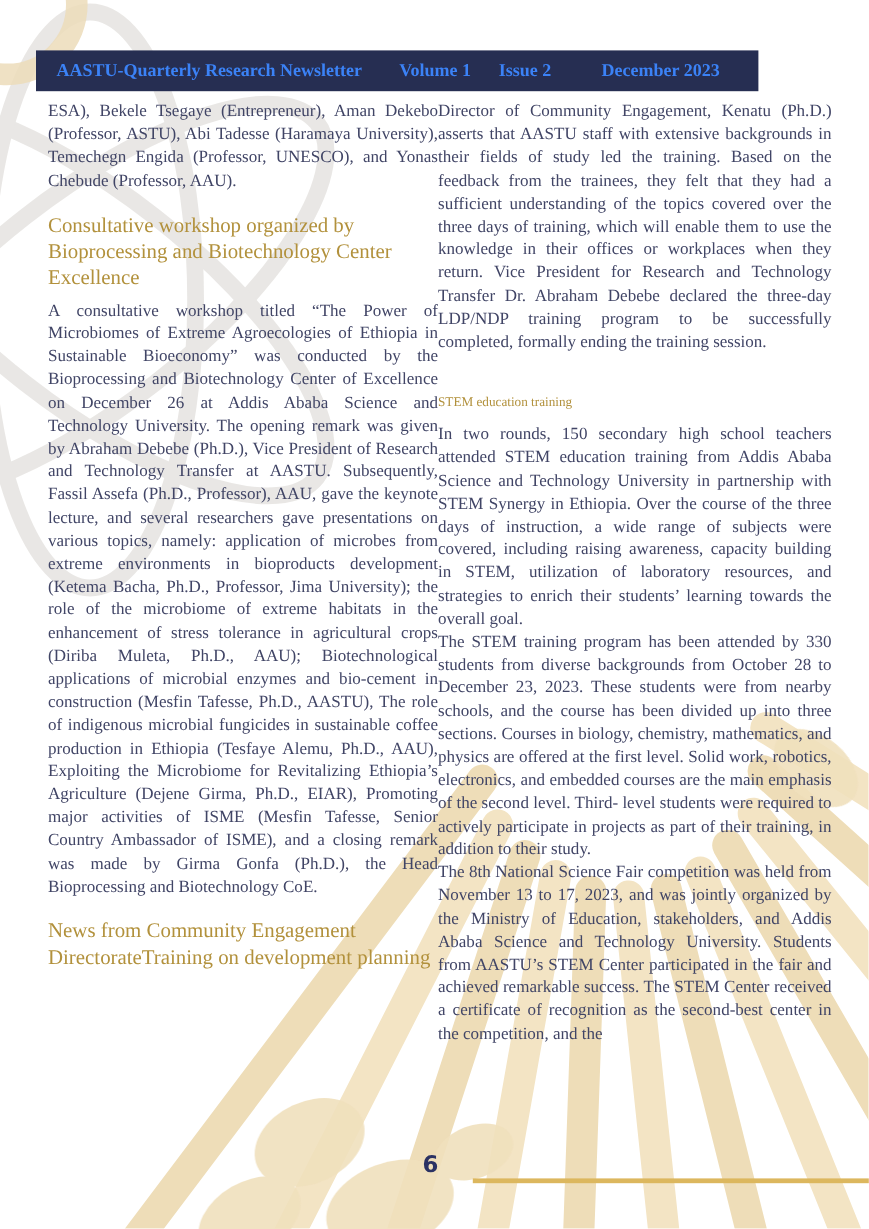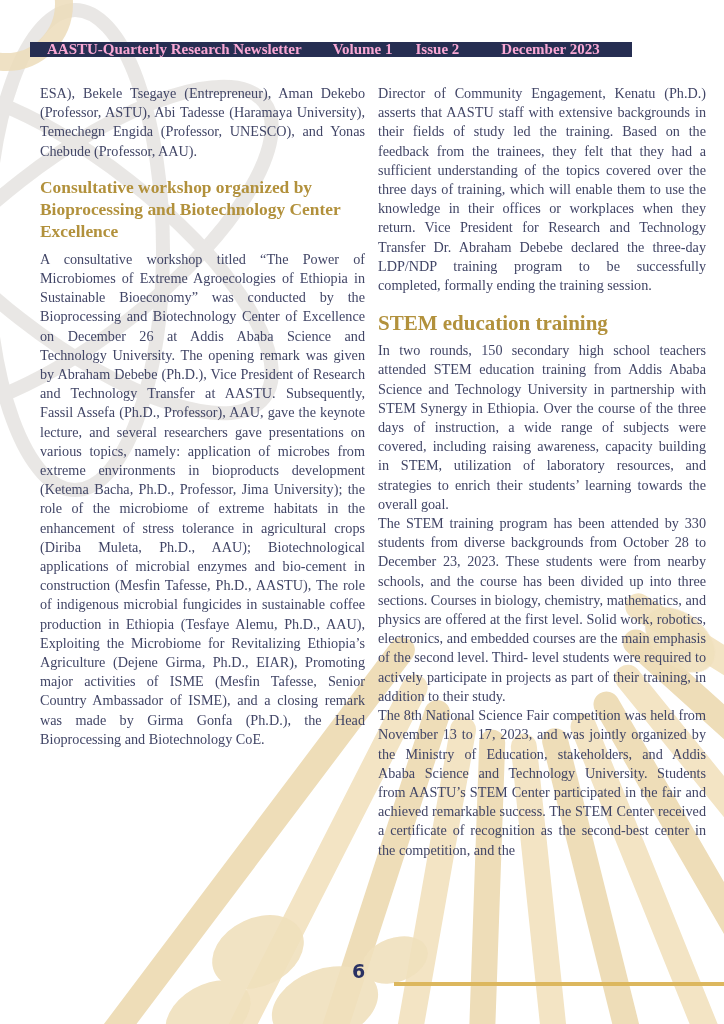--- a/index.html
+++ b/index.html
@@ -2,44 +2,44 @@
 <html><head>
 <meta charset="utf-8">
 <style>
   html,body{margin:0;padding:0;background:#ffffff;}
   .page{
     position:relative;width:724px;height:1024px;overflow:hidden;background:#ffffff;
     font-family:"Liberation Serif", serif;
   }
   .wm{position:absolute;left:0;top:0;pointer-events:none;}
   .topbar{
-    position:absolute;left:30px;top:42px;width:602px;height:15px;
-    background:#262e52;color:#f9a8d4;display:flex;align-items:center;
+    position:absolute;left:30px;top:42px;width:602px;height:34px;
+    background:#262e52;color:#3b82f6;display:flex;align-items:center;
     font-weight:bold;font-size:15px;white-space:nowrap;z-index:3;
   }
   .topbar .title{padding-left:17px;}
   .topbar .vol{margin-left:31px;}
   .topbar .iss{margin-left:23px;}
   .topbar .date{margin-left:42px;}
   .columns{
     position:absolute;left:40px;top:84px;width:666px;
-    display:flex;gap:13px;z-index:2;
+    display:flex;z-index:2;
   }
   .col{flex:none;}
   .col-left{width:325px;}
   .col-right{width:328px;}
   .body{
     font-size:14.2px;line-height:19.2px;text-align:justify;
     color:#414566;margin:0;
   }
   .h-gold{
-    color:#b2913c;font-weight:bold;font-size:17.4px;line-height:22.3px;
+    color:#b2913c;font-weight:normal;font-size:17.4px;line-height:22.3px;
     margin:15px 0 7px 0;text-align:left;
   }
-  .h-stem{font-size:21px;line-height:21px;margin:18px 0 7px 0;}
+  .h-stem{font-size:11px;line-height:21px;margin:30px 0 7px 0;}
   .h-sub{font-size:14.3px;line-height:18.3px;margin:13px 0 6px 0;}
   .pagenum{
     position:absolute;left:352px;top:960px;z-index:3;
     font-family:"DejaVu Sans", sans-serif;font-weight:bold;
     font-size:19px;color:#2b3263;
   }
   .goldline{
     position:absolute;left:394px;right:0;top:982px;height:4px;
     background:#dcb75e;z-index:3;
   }
@@ -114,20 +114,21 @@
   </header>
 
   <main class="columns">
 
     <section class="col col-left">
       <p class="body">ESA), Bekele Tsegaye (Entrepreneur), Aman Dekebo (Professor, ASTU), Abi Tadesse (Haramaya University), Temechegn Engida (Professor, UNESCO), and Yonas Chebude (Professor, AAU).</p>
 
       <h2 class="h-gold">Consultative workshop organized by Bioprocessing and Biotechnology Center Excellence</h2>
       <p class="body">A consultative workshop titled “The Power of Microbiomes of Extreme Agroecologies of Ethiopia in Sustainable Bioeconomy” was conducted by the Bioprocessing and Biotechnology Center of Excellence on December 26 at Addis Ababa Science and Technology University. The opening remark was given by Abraham Debebe (Ph.D.), Vice President of Research and Technology Transfer at AASTU. Subsequently, Fassil Assefa (Ph.D., Professor), AAU, gave the keynote lecture, and several researchers gave presentations on various topics, namely: application of microbes from extreme environments in bioproducts development (Ketema Bacha, Ph.D., Professor, Jima University); the role of the microbiome of extreme habitats in the enhancement of stress tolerance in agricultural crops (Diriba Muleta, Ph.D., AAU); Biotechnological applications of microbial enzymes and bio-cement in construction (Mesfin Tafesse, Ph.D., AASTU), The role of indigenous microbial fungicides in sustainable coffee production in Ethiopia (Tesfaye Alemu, Ph.D., AAU), Exploiting the Microbiome for Revitalizing Ethiopia’s Agriculture (Dejene Girma, Ph.D., EIAR), Promoting major activities of ISME (Mesfin Tafesse, Senior Country Ambassador of ISME), and a closing remark was made by Girma Gonfa (Ph.D.), the Head Bioprocessing and Biotechnology CoE.</p>
 
+      <h2 class="h-gold">News from Community Engagement DirectorateTraining on development planning</h2>
     </section>
 
     <section class="col col-right">
       <p class="body">Director of Community Engagement, Kenatu (Ph.D.) asserts that AASTU staff with extensive backgrounds in their fields of study led the training. Based on the feedback from the trainees, they felt that they had a sufficient understanding of the topics covered over the three days of training, which will enable them to use the knowledge in their offices or workplaces when they return. Vice President for Research and Technology Transfer Dr. Abraham Debebe declared the three-day LDP/NDP training program to be successfully completed, formally ending the training session.</p>
 
       <h3 class="h-gold h-stem">STEM education training</h3>
       <p class="body">In two rounds, 150 secondary high school teachers attended STEM education training from Addis Ababa Science and Technology University in partnership with STEM Synergy in Ethiopia. Over the course of the three days of instruction, a wide range of subjects were covered, including raising awareness, capacity building in STEM, utilization of laboratory resources, and strategies to enrich their students’ learning towards the overall goal.</p>
       <p class="body">The STEM training program has been attended by 330 students from diverse backgrounds from October 28 to December 23, 2023. These students were from nearby schools, and the course has been divided up into three sections. Courses in biology, chemistry, mathematics, and physics are offered at the first level. Solid work, robotics, electronics, and embedded courses are the main emphasis of the second level. Third- level students were required to actively participate in projects as part of their training, in addition to their study.</p>
 
       <p class="body">The 8th National Science Fair competition was held from November 13 to 17, 2023, and was jointly organized by the Ministry of Education, stakeholders, and Addis Ababa Science and Technology University. Students from AASTU’s STEM Center participated in the fair and achieved remarkable success. The STEM Center received a certificate of recognition as the second-best center in the competition, and the</p>

